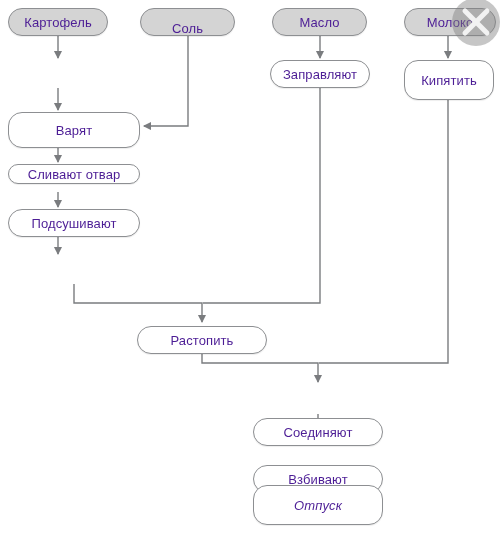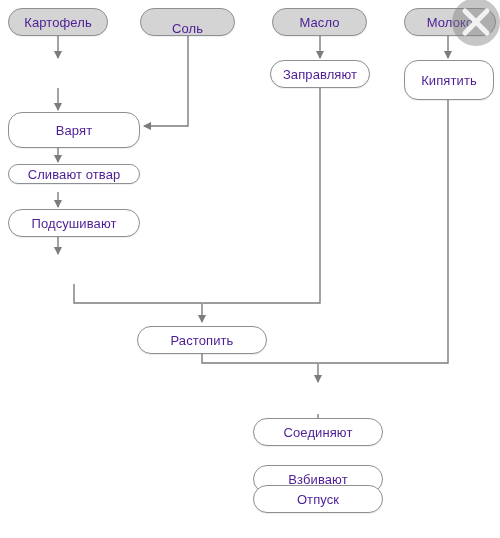--- a/index.html
+++ b/index.html
@@ -135,21 +135,21 @@
 
   <div class="node" style="left:137px;top:326px; width:130px; height:28px;">
       <span>Растопить</span>
     </div>
   <div class="node" style="left:253px;top:386px; width:130px; height:28px;margin-top:32px;">
       <span>Соединяют</span>
     </div>
   <div class="node" style="left:253px;top:437px; width:130px; height:28px;margin-top:28px;">
       <span>Взбивают</span>
     </div>
-  <div class="node" style="left:253px;top:485px; width:130px; height:28px;">
+  <div class="node" style="left:253px;top:485px; width:130px; height:40px;font-style:italic;">
       <span>Отпуск</span>
     </div>
 
   <div class="close-badge" style="left:452px; top:-2px;">
     <svg viewBox="0 0 48 48">
       <line x1="13" y1="13" x2="35" y2="35" stroke="#f2f2f2" stroke-width="5" stroke-linecap="round"></line>
       <line x1="35" y1="13" x2="13" y2="35" stroke="#f2f2f2" stroke-width="5" stroke-linecap="round"></line>
     </svg>
   </div>
 

